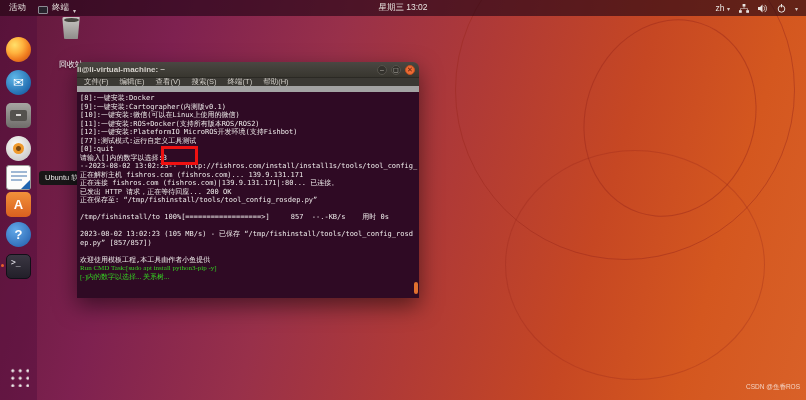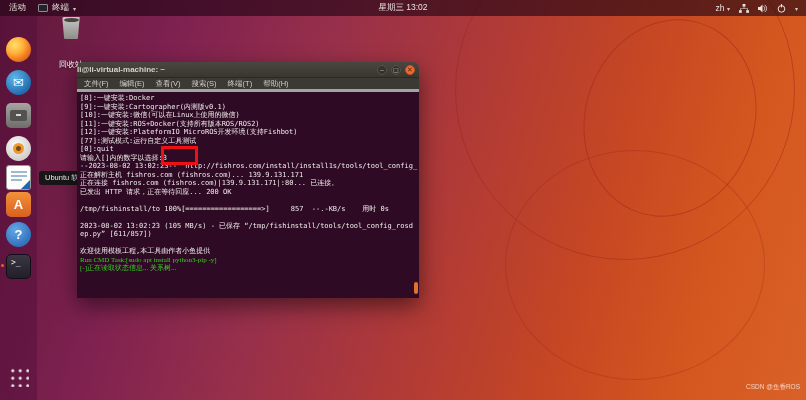--- a/index.html
+++ b/index.html
@@ -10,21 +10,21 @@
   
   .curve { position:absolute; border:1px solid rgba(150,38,26,.45); border-radius:50%; pointer-events:none; }
   .c1 { left:455px; top:-80px; width:340px; height:340px; }
   .c2 { left:585px; top:18px; width:170px; height:200px; transform:rotate(18deg); }
   .c3 { left:505px; top:150px; width:260px; height:230px; border-color:rgba(150,38,26,.3); }
 
   
   .topbar { position:absolute; left:0; top:0; width:806px; height:16px; background:rgba(30,3,20,.62);
             display:flex; align-items:center; color:#e9e5e1; font-size:8.5px; z-index:10; }
   .tb-left { display:flex; align-items:center; gap:12px; padding-left:9px; }
-  .tb-app { display:flex; align-items:center; gap:4px; }
+  .tb-app { display:flex; align-items:flex-end; gap:4px; }
   .mini-term { width:10px; height:8px; background:#26222b; border:1px solid #8e8a93; border-radius:1px; display:inline-block; }
   .caret { font-size:6px; opacity:.85; }
   .tb-clock { position:absolute; left:50%; transform:translateX(-50%); top:0; height:16px; display:flex; align-items:center; font-size:8.5px; }
   .tb-right { position:absolute; right:8px; top:0; height:16px; display:flex; align-items:center; gap:9px; }
   .tb-right svg { display:block; }
 
   
   .dock { position:absolute; left:0; top:16px; width:37px; height:384px; background:rgba(78,12,60,.42); z-index:6; }
   .dock-item { position:absolute; left:5px; width:27px; height:27px; }
   .ic { width:25px; height:25px; margin:1px; position:relative; }
@@ -59,21 +59,21 @@
   .termwin { position:absolute; left:77px; top:62px; width:342px; height:236px; z-index:5;
              border-radius:6px 6px 0 0; overflow:hidden; box-shadow:0 8px 22px rgba(0,0,0,.5); }
   .titlebar { height:16px; background:linear-gradient(#4a4742,#38362f); display:flex; align-items:center; justify-content:flex-start;
               position:relative; border-bottom:1px solid #2b2924; }
   .title { color:#d5d1cb; font-size:8px; font-weight:bold; }
   .winbtns { position:absolute; right:4px; top:3px; display:flex; gap:4px; }
   .wbtn { width:10px; height:10px; border-radius:50%; background:#34322d; border:1px solid #56534c;
           color:#b6b2aa; font-size:7px; line-height:8px; text-align:center; }
   .wbtn.close { background:#ec6b35; border-color:#c2511f; color:#5a2410; }
   .menubar { height:14px; background:#3b3934; display:flex; align-items:center; gap:11px; padding-left:7px;
-             border-bottom:3px solid #a3a3a3; }
+             border-bottom:6px solid #a3a3a3; }
   .menu-item { color:#d2cec8; font-size:7.5px; }
   .termbody { position:relative; height:206px; background:#2f0a24; padding:2px 0 0 3px; }
   .tl { font-family:"DejaVu Sans Mono",monospace; font-size:7px; line-height:8.5px; height:8.5px;
         color:#efeceb; white-space:pre; overflow:hidden; }
   .tl.green { color:#35cf22;font-family:Liberation Serif, serif; }
   .redbox { position:absolute; left:84px; top:54px; width:37px; height:19px; border:3px solid #ee1111; z-index:3; }
   .scroll-thumb { position:absolute; right:1px; top:190px; width:4px; height:12px; background:#e2702f; border-radius:2px; }
 
   
   .watermark { position:absolute; right:6px; bottom:8px; font-size:6.5px; color:rgba(255,255,255,.72); z-index:2; }
@@ -197,25 +197,26 @@
       <div class="tl">[10]:一键安装:微信(可以在Linux上使用的微信)</div>
       <div class="tl">[11]:一键安装:ROS+Docker(支持所有版本ROS/ROS2)</div>
       <div class="tl">[12]:一键安装:PlateformIO MicroROS开发环境(支持Fishbot)</div>
       <div class="tl">[77]:测试模式:运行自定义工具测试</div>
       <div class="tl">[0]:quit</div>
       <div class="tl">请输入[]内的数字以选择:3</div>
       <div class="tl">--2023-08-02 13:02:23--  http://fishros.com/install/install1s/tools/tool_config_</div>
       <div class="tl">正在解析主机 fishros.com (fishros.com)... 139.9.131.171</div>
       <div class="tl">正在连接 fishros.com (fishros.com)|139.9.131.171|:80... 已连接。</div>
       <div class="tl">已发出 HTTP 请求，正在等待回应... 200 OK</div>
+      <div class="tl">正在保存至: “/tmp/fishinstall/tools/tool_config_rosdep.py”</div>
       <div class="tl"> </div>
       <div class="tl">/tmp/fishinstall/to 100%[==================&gt;]     857  --.-KB/s    用时 0s  </div>
       <div class="tl"> </div>
       <div class="tl">2023-08-02 13:02:23 (105 MB/s) - 已保存 “/tmp/fishinstall/tools/tool_config_rosd</div>
-      <div class="tl">ep.py” [611/857])</div>
+      <div class="tl">ep.py” [857/857])</div>
       <div class="tl"> </div>
       <div class="tl">欢迎使用模板工程,本工具由作者小鱼提供</div>
       <div class="tl green">Run CMD Task:[sudo apt install python3-pip -y]</div>
-      <div class="tl green">[-]正在读取状态信息... 关系树...</div>
+      <div class="tl green">[-]内的数字以选择... 关系树...</div>
     </div>
 </div>
 
 <div class="watermark">CSDN @鱼香ROS</div>
 
 </body></html>

